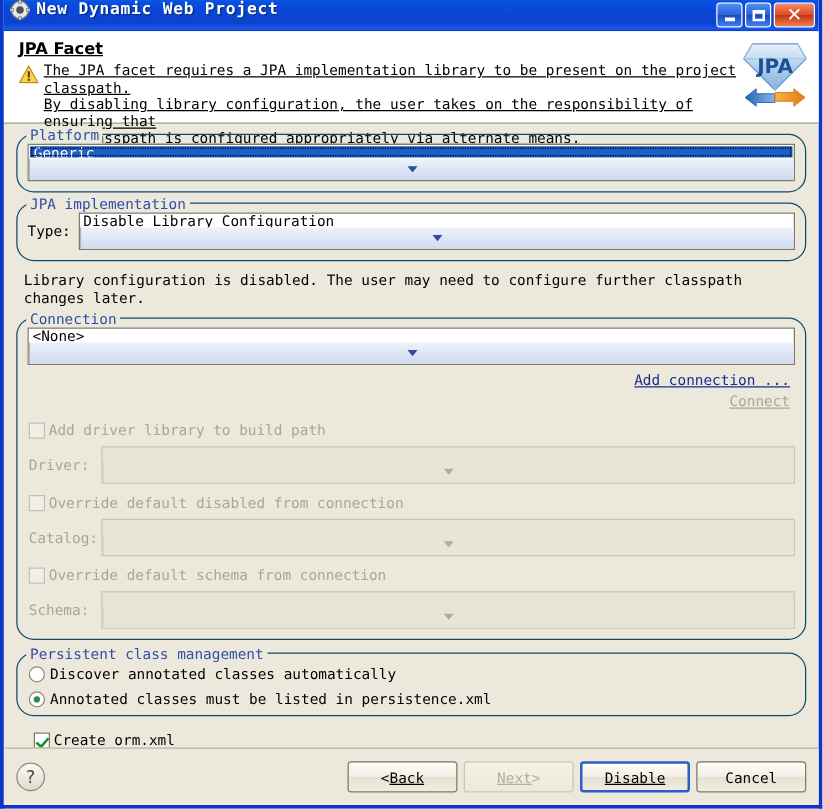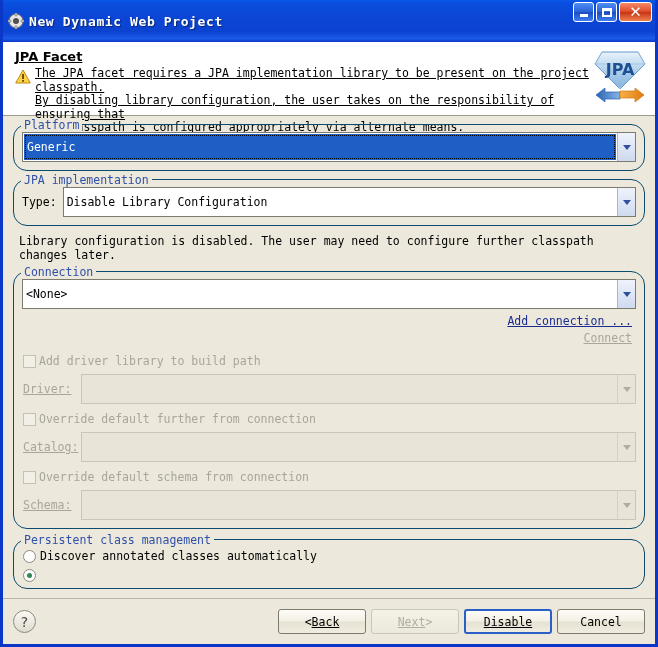--- a/index.html
+++ b/index.html
@@ -18,27 +18,27 @@
     height: 647px;
     box-sizing: border-box;
     background: #ece9dc;
     border: 3px solid #0a37c8;
     border-top: none;
     overflow: hidden;
   }
 
   
   #titlebar {
-    height: 42px;
+    height: 25px;
     box-sizing: border-box;
     background: linear-gradient(to bottom,
         #0a58e8 0%, #0a4ede 8%, #0b46d6 40%,
         #0c42d0 75%, #1b5ae8 92%, #0a37c8 100%);
     display: flex;
-    align-items: center;
+    align-items: flex-start;
     padding: 0 2px 0 5px;
     position: relative;
   }
   #title-icon {
     width: 16px;
     height: 16px;
     flex: 0 0 16px;
     margin-right: 5px;
     position: relative;
   }
@@ -156,20 +156,21 @@
 
   
   .combo {
     height: 30px;
     box-sizing: border-box;
     border: 1px solid #7b7b6e;
     background: #ffffff;
     display: flex;
     align-items: stretch;
     position: relative;
+    flex-direction: column;
   }
   .combo .combo-text {
     flex: 1 1 auto;
     display: flex;
     align-items: center;
     padding: 0 3px;
     font-family: "DejaVu Sans Mono", monospace;
     font-size: 11.5px;
     color: #000000;
     overflow: hidden;
@@ -212,21 +213,21 @@
     display: flex;
     align-items: center;
   }
   .row-label {
     font-family: "DejaVu Sans Mono", monospace;
     font-size: 11.5px;
     color: #000000;
     flex: 0 0 auto;
     margin-right: 6px;
   }
-  .row-label.disabled { color: #a9a59a; text-decoration: underline; }
+  .row-label.disabled { color: #a9a59a; }
 
   .info-line {
     font-family: "DejaVu Sans Mono", monospace;
     font-size: 11.5px;
     color: #000000;
     margin: 3px 0 9px 6px;
   }
 
   
   .link-area {
@@ -487,21 +488,21 @@
         <div class="combo disabled" style="flex:1 1 auto;">
           <div class="combo-text"></div>
           <div class="combo-arrow">
             <div class="arrow-glyph"></div>
           </div>
         </div>
       </div>
 
       <div class="check-row" style="margin-top:8px;">
         <div class="cbox disabled"></div>
-        <div class="cb-label disabled">Override default further from connection</div>
+        <div class="cb-label disabled">Override default disabled from connection</div>
       </div>
 
       <div class="row" style="margin:6px 0 0 1px;">
         <div class="row-label disabled" style="width:52px;flex:0 0 52px;">Catalog:</div>
         <div class="combo disabled" style="flex:1 1 auto;">
           <div class="combo-text"></div>
           <div class="combo-arrow">
             <div class="arrow-glyph"></div>
           </div>
         </div>
@@ -526,20 +527,21 @@
     <div class="group" style="margin-top:10px;padding-bottom:4px;">
       <div class="group-label">Persistent class management</div>
 
       <div class="check-row" style="margin:2px 0 6px 1px;">
         <div class="radio"></div>
         <div class="cb-label">Discover annotated classes automatically</div>
       </div>
 
       <div class="check-row" style="margin:0 0 2px 1px;">
         <div class="radio selected"></div>
+        <div class="cb-label">Annotated classes must be listed in persistence.xml</div>
       </div>
     </div>
 
     <div class="check-row" style="margin:12px 0 0 14px;">
       <div class="cbox checked"></div>
       <div class="cb-label">Create orm.xml</div>
     </div>
 
   </div>
 

